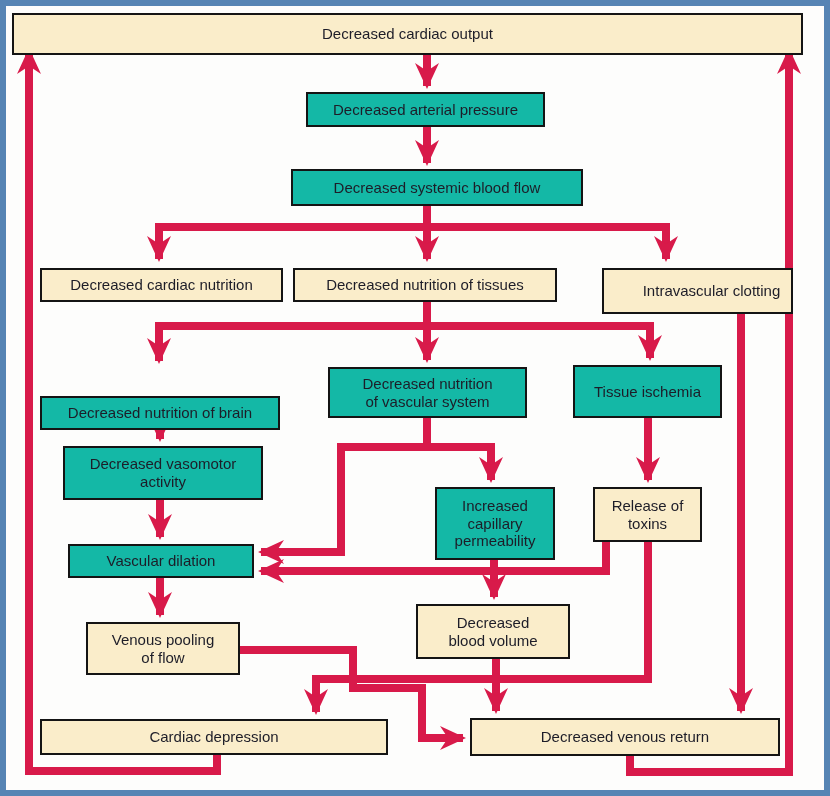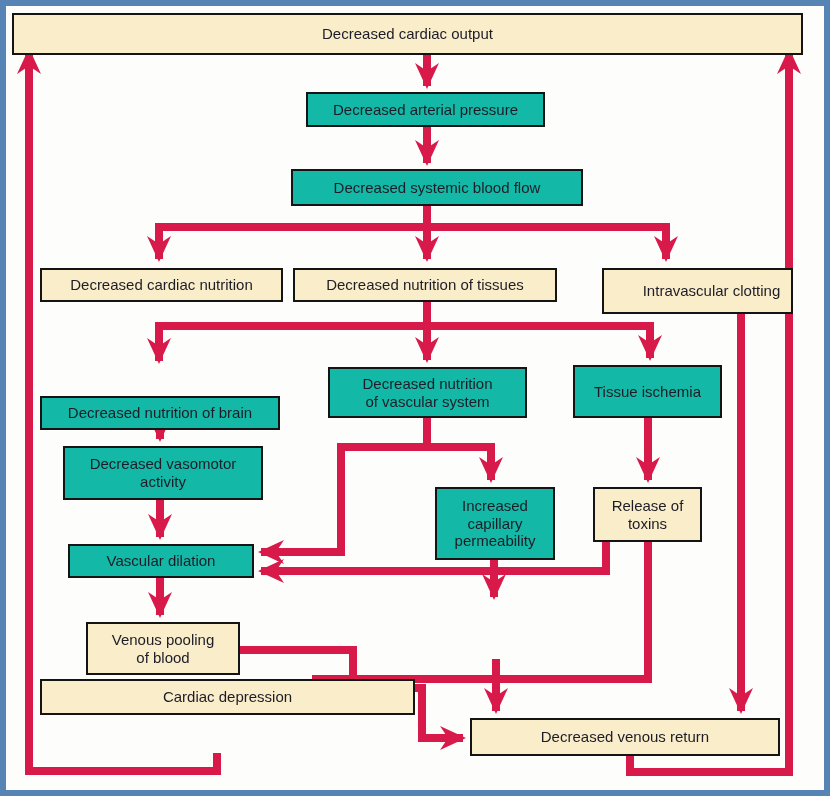--- a/index.html
+++ b/index.html
@@ -113,18 +113,20 @@
   <div class="node" style="left:573px;top:365px;width:149px;height:53px;">Tissue ischemia</div>
   <div class="node" style="left:63px;top:446px;width:200px;height:54px;text-align:center;">Decreased vasomotor
 activity</div>
   <div class="node" style="left:435px;top:487px;width:120px;height:73px;">Increased
 capillary
 permeability</div>
   <div class="node tan" style="left:593px;top:487px;width:109px;height:55px;">Release of
 toxins</div>
   <div class="node" style="left:68px;top:544px;width:186px;height:34px;">Vascular dilation</div>
   <div class="node tan" style="left:86px;top:622px;width:154px;height:53px;">Venous pooling
-of blood</div>
-  <div class="node tan" style="left:40px;top:679px;width:375px;height:36px;text-align:right;">Cardiac depression</div>
+of flow</div>
+  <div class="node tan" style="left:416px;top:604px;width:154px;height:55px;">Decreased
+blood volume</div>
+  <div class="node tan" style="left:40px;top:719px;width:348px;height:36px;text-align:right;">Cardiac depression</div>
   <div class="node tan" style="left:470px;top:718px;width:310px;height:38px;">Decreased venous return</div>
 
   <div id="frame"></div>
 </div>
 
 </body></html>

